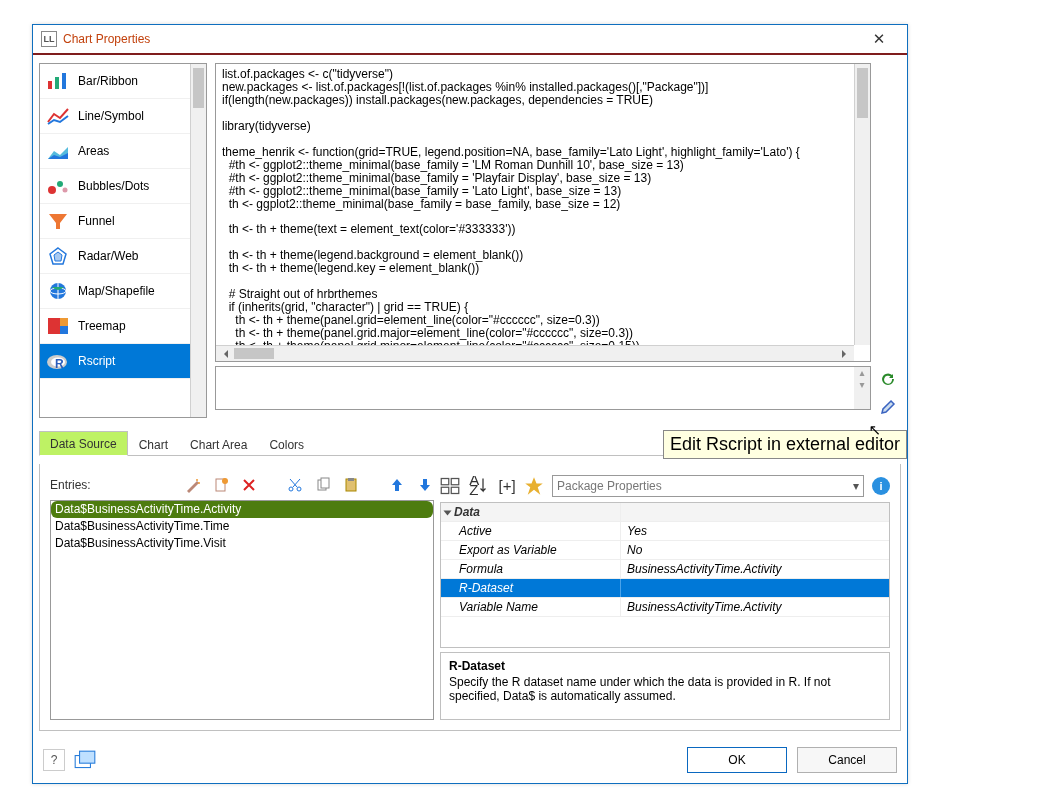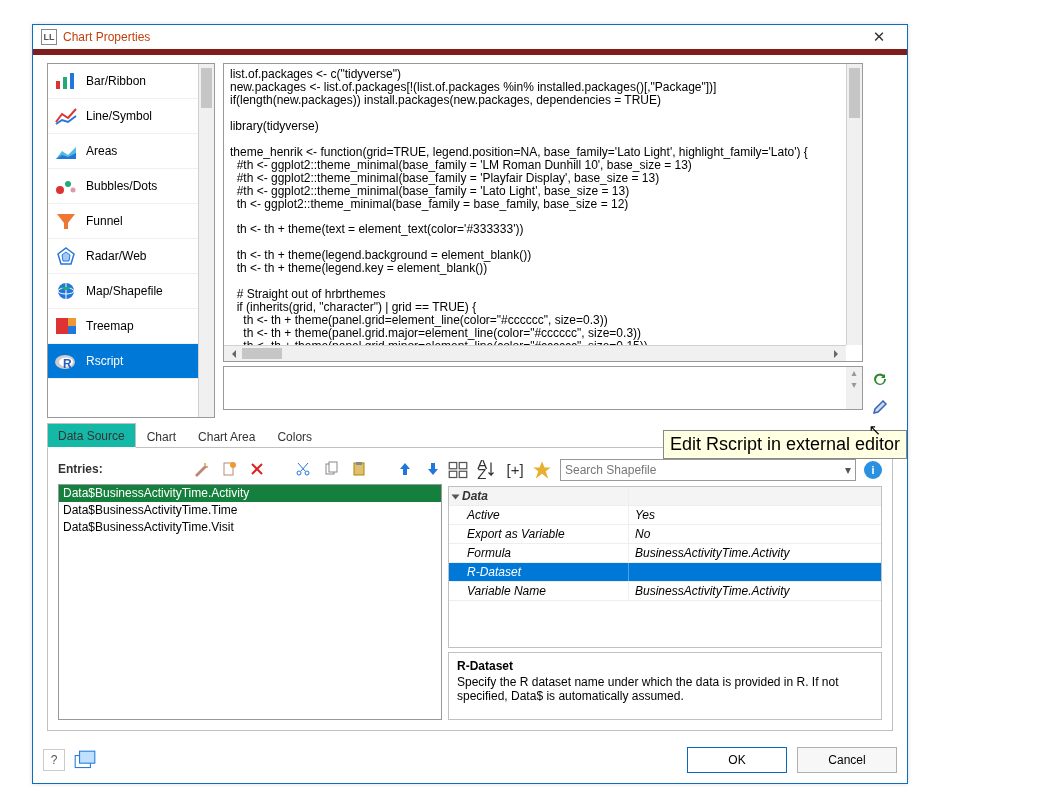--- a/index.html
+++ b/index.html
@@ -1,22 +1,22 @@
 <!DOCTYPE html>
 <html><head>
 <meta charset="utf-8">
 <style>
 * { box-sizing: border-box; margin: 0; padding: 0; font-family: "Segoe UI", Tahoma, sans-serif; font-size: 12px; }
 body { background: #fff; width: 1056px; height: 790px; position: relative; }
 .window { position: absolute; left: 32px; top: 24px; width: 876px; height: 760px; border: 1px solid #0f6fbf; background: #fff; display: flex; flex-direction: column; box-shadow: 0 0 4px rgba(0,0,0,.15); }
-.titlebar { height: 30px; display: flex; align-items: center; padding: 0 8px; border-bottom: 6px solid #7f1d1d; }
+.titlebar { height: 30px; display: flex; align-items: center; padding: 0 8px; border-bottom: 2px solid #7f1d1d; }
 .titlebar .ico { width: 16px; height: 16px; border: 1px solid #888; margin-right: 6px; font-size: 9px; display:flex;align-items:center;justify-content:center;color:#555;font-weight:bold;}
 .titlebar .title { flex: 1; color: #c2410c; }
 .titlebar .close { width: 40px; text-align: center; font-size: 15px; cursor: pointer; color:#333;}
-.body { flex: 1; display: flex; flex-direction: column; padding: 8px 14px; gap: 0; overflow:hidden;}
+.body { flex: 1; display: flex; flex-direction: column; padding: 8px 6px; gap: 8px; overflow:hidden;}
 .toprow { display: flex; gap: 8px; height: 355px; }
 .chartlist-wrap { width: 168px; border: 1px solid #999; background: #fff; display:flex;}
 .chartlist { flex:1; overflow:hidden;}
 .chartitem { display: flex; align-items: center; height: 35px; padding: 0 6px; gap: 8px; cursor: pointer; border-bottom: 1px solid #f0f0f0; }
 .chartitem.selected { background: #0078d7; color: #fff; }
 .chartitem .ci-icon { width: 24px; height: 20px; flex:0 0 24px; }
 .vscroll { width: 16px; background: #f0f0f0; border-left: 1px solid #d0d0d0; position:relative;}
 .vscroll .thumb { position:absolute; left:2px; right:2px; background:#c6c6c6;}
 .vscroll .thumb.t1 { top:4px; height:40px;}
 .rightstack { flex: 1; display: flex; flex-direction: column; gap: 4px; }
@@ -33,30 +33,30 @@
 .preview-body { flex:1;}
 .preview .vscroll{border:none;}
 .preview .arr{color:#999;text-align:center;font-size:10px;line-height:12px;}
 .sidebtns { width: 26px; display: flex; flex-direction: column; gap: 6px; align-items: center; padding-top: 2px;}
 .sidebtn { width: 22px; height: 22px; display:flex;align-items:center;justify-content:center;cursor:pointer;}
 .sidebtn svg{width:16px;height:16px;}
 .tooltip { position: absolute; right: 0px; top: 405px; background:#ffffe1; border:1px solid #888; padding:3px 6px; font-size:18px; z-index:5;}
 .cursor-arrow{position:absolute; right:26px; top:396px; font-size:15px; z-index:6; color:#000; pointer-events:none;}
 .tabs { display: flex; border-bottom: 1px solid #c0c0c0; margin-top: 4px; align-items:flex-end;}
 .tab { padding: 5px 10px 4px 10px; border: 1px solid transparent; border-bottom:none; cursor:pointer; position:relative; top:1px; color:#333;}
-.tab.active { border-color: #c0c0c0; background:#14b8a6; border-bottom:1px solid #fff;}
+.tab.active { border-color: #c0c0c0; background:#bef264; border-bottom:1px solid #fff;}
 .datarow { display:flex; gap: 6px; flex:1; min-height:0; border:1px solid #c0c0c0; border-top:none; padding:10px;}
 .entries-col { display:flex; flex-direction:column; width: 384px; gap:4px;}
-.entries-tb { display:flex; align-items:center; gap:10px; justify-content:flex-end; height:22px;font-weight:bold;}
+.entries-tb { display:flex; align-items:center; gap:10px; justify-content:flex-end; height:22px;}
 .entries-tb .lbl { margin-right:auto; color:#333;}
 .tb-ico { width:18px; height:18px; display:flex;align-items:center;justify-content:center; cursor:pointer;}
 .tb-ico svg{width:16px;height:16px;}
 .entries-list { flex:1; border:1px solid #999; background:#fff; overflow:hidden;}
 .entry { padding:1px 4px; cursor:pointer; line-height:1.25;}
-.entry.selected { background:#15803d; color:#fff;}
+.entry.selected { background:#4d7c0f; color:#fff;border-radius:6px;}
 .props-col { flex:1; display:flex; flex-direction:column; gap:4px; min-width:0;}
 .props-tb { display:flex; align-items:center; gap:8px; height:24px;}
 .props-tb .pico { width:20px; height:20px; display:flex;align-items:center;justify-content:center;cursor:pointer;}
 .searchbox { flex:1; border:1px solid #999; height:22px; display:flex;align-items:center; padding:0 4px; color:#777;}
 .info-ico{width:18px;height:18px;border-radius:50%;background:#2a90e0;color:#fff;display:flex;align-items:center;justify-content:center;font-weight:bold;font-size:11px;cursor:pointer;}
 .propgrid { flex:1; border:1px solid #c0c0c0; background:#fff; display:flex;flex-direction:column; overflow:hidden;}
 .pg-row{display:flex;align-items:stretch;border-bottom:1px solid #eee;min-height:19px;font-style:italic;}
 .pg-row.group{background:#f4f4f4;font-weight:bold;color:#333;}
 .pg-row.group .pg-k{padding-left:4px;}
 .pg-k{width:180px;padding:2px 4px 2px 18px;border-right:1px solid #eee;}
@@ -313,21 +313,21 @@
               <svg viewBox="0 0 16 16">
                 <text x="2" y="12" font-size="11" fill="#333">[+]</text>
               </svg>
             </span>
           <span class="pico">
               <svg viewBox="0 0 16 16">
                 <polygon points="8,1 10,6 15,6 11,9 13,15 8,11 3,15 5,9 1,6 6,6" fill="#e8b030"></polygon>
               </svg>
             </span>
           <div class="searchbox">
-            <span style="flex:1">Search Shapefile</span>
+            <span style="flex:1">Package Properties</span>
             <span style="color:#555">▾</span>
           </div>
           <span class="info-ico">i</span>
         </div>
 
         <div class="propgrid">
           <div class="pg-row group">
             <div class="pg-k"><span class="triangle"></span><span>Data</span></div>
             <div class="pg-v"></div>
           </div>

